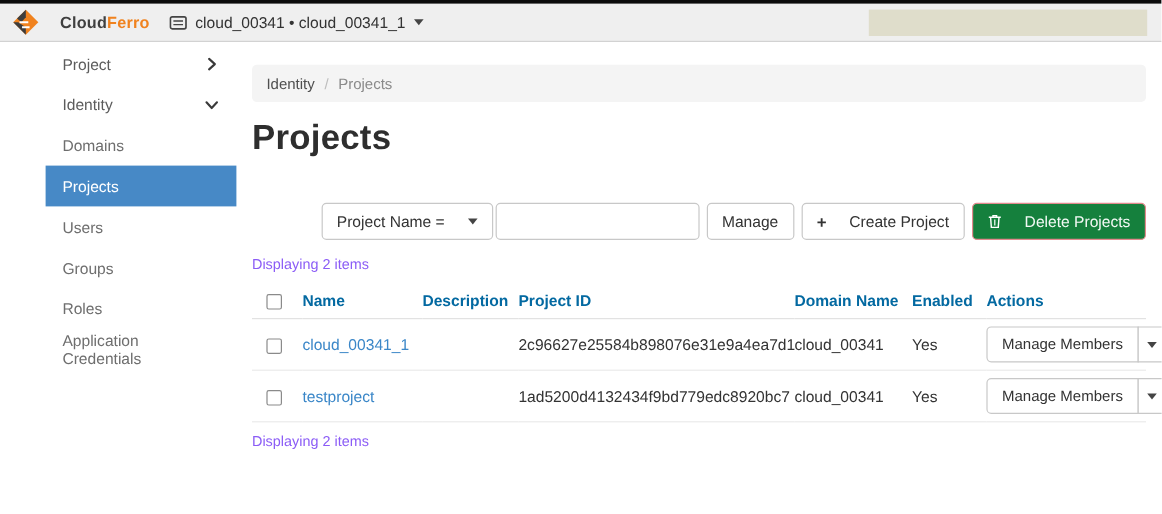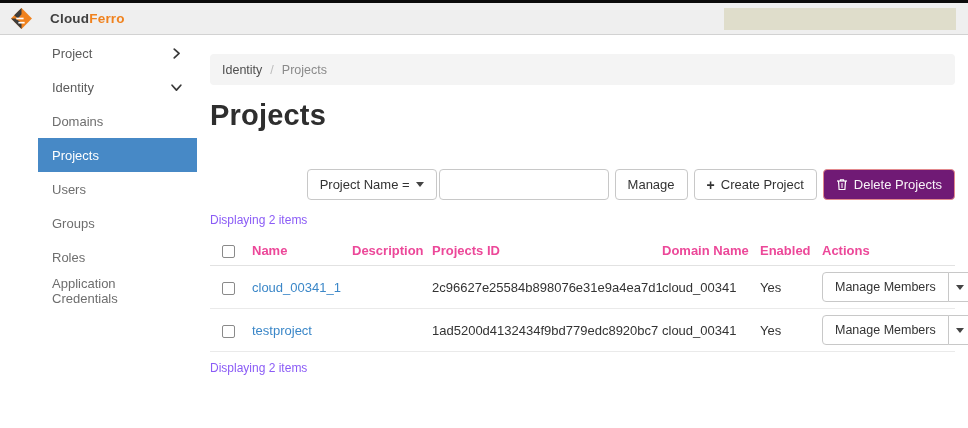--- a/index.html
+++ b/index.html
@@ -40,35 +40,35 @@
   .breadcrumb .sep { margin:0 8px; color:#bdbdbd; }
   .breadcrumb .current { color:#8a8a8a; }
   .page-title { font-size:29px; font-weight:600; color:#2e2e2e;
                 margin-top:14px; letter-spacing:.2px; }
 
   
   .toolbar { display:flex; justify-content:flex-end; align-items:center;
              gap:6px; margin-top:37px; }
   .btn { height:31px; background:#fff; border:1px solid #c8c8c8;
          border-radius:4px; font-size:13px; color:#333; display:inline-flex;
-         align-items:center; gap:6px; padding:0 12px; cursor:pointer;
+         align-items:center; gap:19px; padding:0 12px; cursor:pointer;
          font-family:inherit; white-space:nowrap; }
   .filter-select { margin-right:-4px; }
   .filter-input { width:170px; height:31px; border:1px solid #c8c8c8;
                   border-radius:4px; padding:0 8px; font-size:13px;
                   font-family:inherit; }
   .plus-glyph { font-weight:900; font-size:14px; line-height:1; }
-  .btn-delete { background:#701a75; border-color:#e2898d;
+  .btn-delete { background:#15803d; border-color:#e2898d;
                 color:rgba(255,255,255,.95); }
 
   
   .count { font-size:12px; color:#8b5cf6; margin-top:13px; }
   table { width:100%; border-collapse:collapse; margin-top:9px;
           font-size:13px; table-layout:fixed; }
-  th { text-align:left; font-weight:700; color:#ec4899;
+  th { text-align:left; font-weight:700; color:#0369a1;
        padding:7px 8px 7px 0; border-bottom:1px solid #e2e2e2; }
   td { padding:6px 8px 6px 0; border-bottom:1px solid #eaeaea;
        height:43px; vertical-align:middle; color:#333; }
   .col-check { padding-left:12px; }
   .checkbox { width:13px; height:13px; border:1px solid #8a8a8a;
               border-radius:2px; background:#fff; display:inline-block;
               vertical-align:middle; cursor:pointer; }
   a.project-link { color:#3b87c8; text-decoration:none; cursor:pointer;margin-top:25px; }
 
   .split { display:inline-flex; }
@@ -87,20 +87,29 @@
       <polygon points="1,11 11,21 11,15 5,11" fill="#3d3d3d"></polygon>
       <polygon points="4,8 11,1 11,7 7.5,11" fill="#3d3d3d"></polygon>
       <line x1="6" y1="11" x2="13" y2="11" stroke="#fff" stroke-width="1.6"></line>
       <line x1="8" y1="15" x2="14" y2="15" stroke="#fff" stroke-width="1.6"></line>
     </svg>
     <span class="brand-text">
       <span class="brand-cloud">Cloud</span><span class="brand-ferro">Ferro</span>
     </span>
   </div>
 
+  <div class="context">
+    <svg width="15" height="12" viewBox="0 0 15 12">
+      <rect x="1" y="1" width="13" height="10" rx="1.5" fill="none" stroke="#444" stroke-width="1.4"></rect>
+      <line x1="3.5" y1="4.5" x2="11.5" y2="4.5" stroke="#444" stroke-width="1.2"></line>
+      <line x1="3.5" y1="7.5" x2="11.5" y2="7.5" stroke="#444" stroke-width="1.2"></line>
+    </svg>
+    <span>cloud_00341 • cloud_00341_1</span>
+    <span class="caret"></span>
+  </div>
 
   <div class="masked"></div>
 </header>
 
 <div class="layout">
 
   <nav class="sidebar">
     <div class="side-row">
       <span class="lbl">Project</span>
       <svg width="14" height="14" viewBox="0 0 16 16">
@@ -175,21 +184,21 @@
         <col style="width:230px">
           <col style="width:98px">
           <col style="width:62px">
           <col>
       </colgroup>
       <thead>
         <tr>
           <th class="col-check"><span class="checkbox"></span></th>
           <th>Name</th>
           <th>Description</th>
-          <th>Projects ID</th>
+          <th>Project ID</th>
           <th>Domain Name</th>
           <th>Enabled</th>
           <th>Actions</th>
         </tr>
       </thead>
       <tbody>
         <tr>
           <td class="col-check"><span class="checkbox"></span></td>
           <td><a class="project-link">cloud_00341_1</a></td>
           <td></td>

